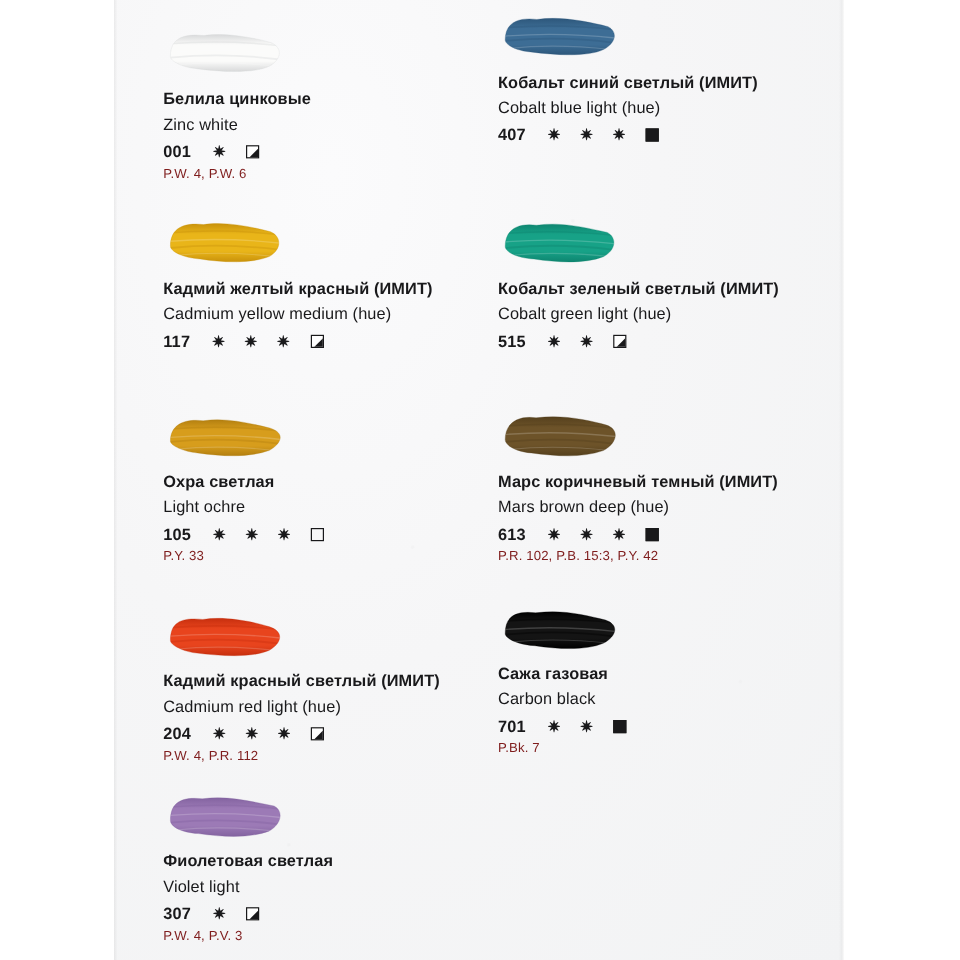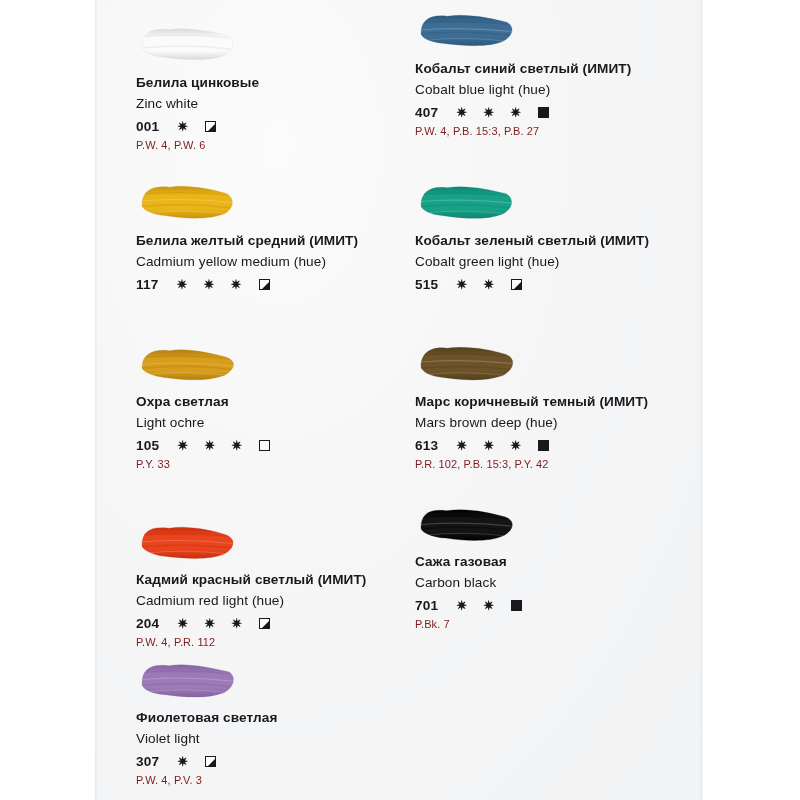--- a/index.html
+++ b/index.html
@@ -209,21 +209,21 @@
     </defs>
     <path d="M 6 24.986259002057615 C 6 10.159182098765433, 16.994513031550067 5.159182098765433, 33.62677469135802 7.159182098765433 C 50.53244170096022 4.159182098765433, 74.94812242798353 9.159182098765433, 89.4621913580247 13.159182098765433 C 98.7187414266118 17.159182098765434, 99 27.813335905349795, 88.32411694101509 33.813335905349795 C 73.20192901234567 39.813335905349795, 49.879561042524 38.813335905349795, 30.679891117969824 35.813335905349795 C 16.97911522633745 34.813335905349795, 6 29.813335905349795, 6 24.986259002057615 Z" fill="url(#g4)" stroke="#c9920b" stroke-width="0.5" stroke-opacity="0.5"></path>
     <g clip-path="url(#c4)" opacity="0.38">
       <path d="M 4 14.159182098765433 Q 52 10.159182098765433 102 16.159182098765434" stroke="#c9920b" stroke-width="1.3" fill="none"></path>
       <path d="M 4 21.159182098765434 Q 52 17.159182098765434 102 23.159182098765434" stroke="#ffffff" stroke-width="1.1" fill="none" opacity="0.5"></path>
       <path d="M 4 26.813335905349795 Q 52 21.813335905349795 102 28.813335905349795" stroke="#c9920b" stroke-width="1.5" fill="none"></path>
       <path d="M 10 32.813335905349795 Q 48 28.813335905349795 94 33.813335905349795" stroke="#ffffff" stroke-width="1" fill="none" opacity="0.45"></path>
     </g>
   </svg>
     </div>
-    <div class="name-ru">Белила желтый средний  (ИМИТ)</div>
+    <div class="name-ru">Кадмий желтый красный  (ИМИТ)</div>
     <div class="name-en">Cadmium yellow medium (hue)</div>
     <div class="code-row">
       <span class="code-num">117</span>
       <span class="star">✷</span>
           <span class="star">✷</span>
           <span class="star">✷</span>
       <span class="opacity-box half"></span>
     </div>
   </div>
       <div class="entry" style="left: 136px; top: 341px;">
@@ -254,21 +254,21 @@
     <div class="name-en">Light ochre</div>
     <div class="code-row">
       <span class="code-num">105</span>
       <span class="star">✷</span>
           <span class="star">✷</span>
           <span class="star">✷</span>
       <span class="opacity-box empty"></span>
     </div>
     <div class="pigments">P.Y. 33</div>
   </div>
-      <div class="entry" style="left: 136px; top: 519px;">
+      <div class="entry" style="left: 136px; top: 507px;">
     <div class="swatch-wrap">
 
   <svg width="105" height="46" viewBox="0 0 105 46" aria-hidden="true">
     <defs>
       <linearGradient id="g6" x1="0" y1="0" x2="0" y2="1">
         <stop offset="0%" stop-color="#c72f0e"></stop>
         <stop offset="28%" stop-color="#e8441d"></stop>
         <stop offset="72%" stop-color="#e8441d"></stop>
         <stop offset="100%" stop-color="#c72f0e"></stop>
       </linearGradient>
@@ -355,21 +355,20 @@
     </div>
     <div class="name-ru">Кобальт синий светлый (ИМИТ)</div>
     <div class="name-en">Cobalt blue light (hue)</div>
     <div class="code-row">
       <span class="code-num">407</span>
       <span class="star">✷</span>
           <span class="star">✷</span>
           <span class="star">✷</span>
       <span class="opacity-box full"></span>
     </div>
-    <div class="pigments">P.W. 4, P.B. 15:3, P.B. 27</div>
   </div>
       <div class="entry" style="left: 415px; top: 180px;">
     <div class="swatch-wrap">
 
   <svg width="105" height="46" viewBox="0 0 105 46" aria-hidden="true">
     <defs>
       <linearGradient id="g9" x1="0" y1="0" x2="0" y2="1">
         <stop offset="0%" stop-color="#0e8570"></stop>
         <stop offset="28%" stop-color="#17a287"></stop>
         <stop offset="72%" stop-color="#17a287"></stop>

